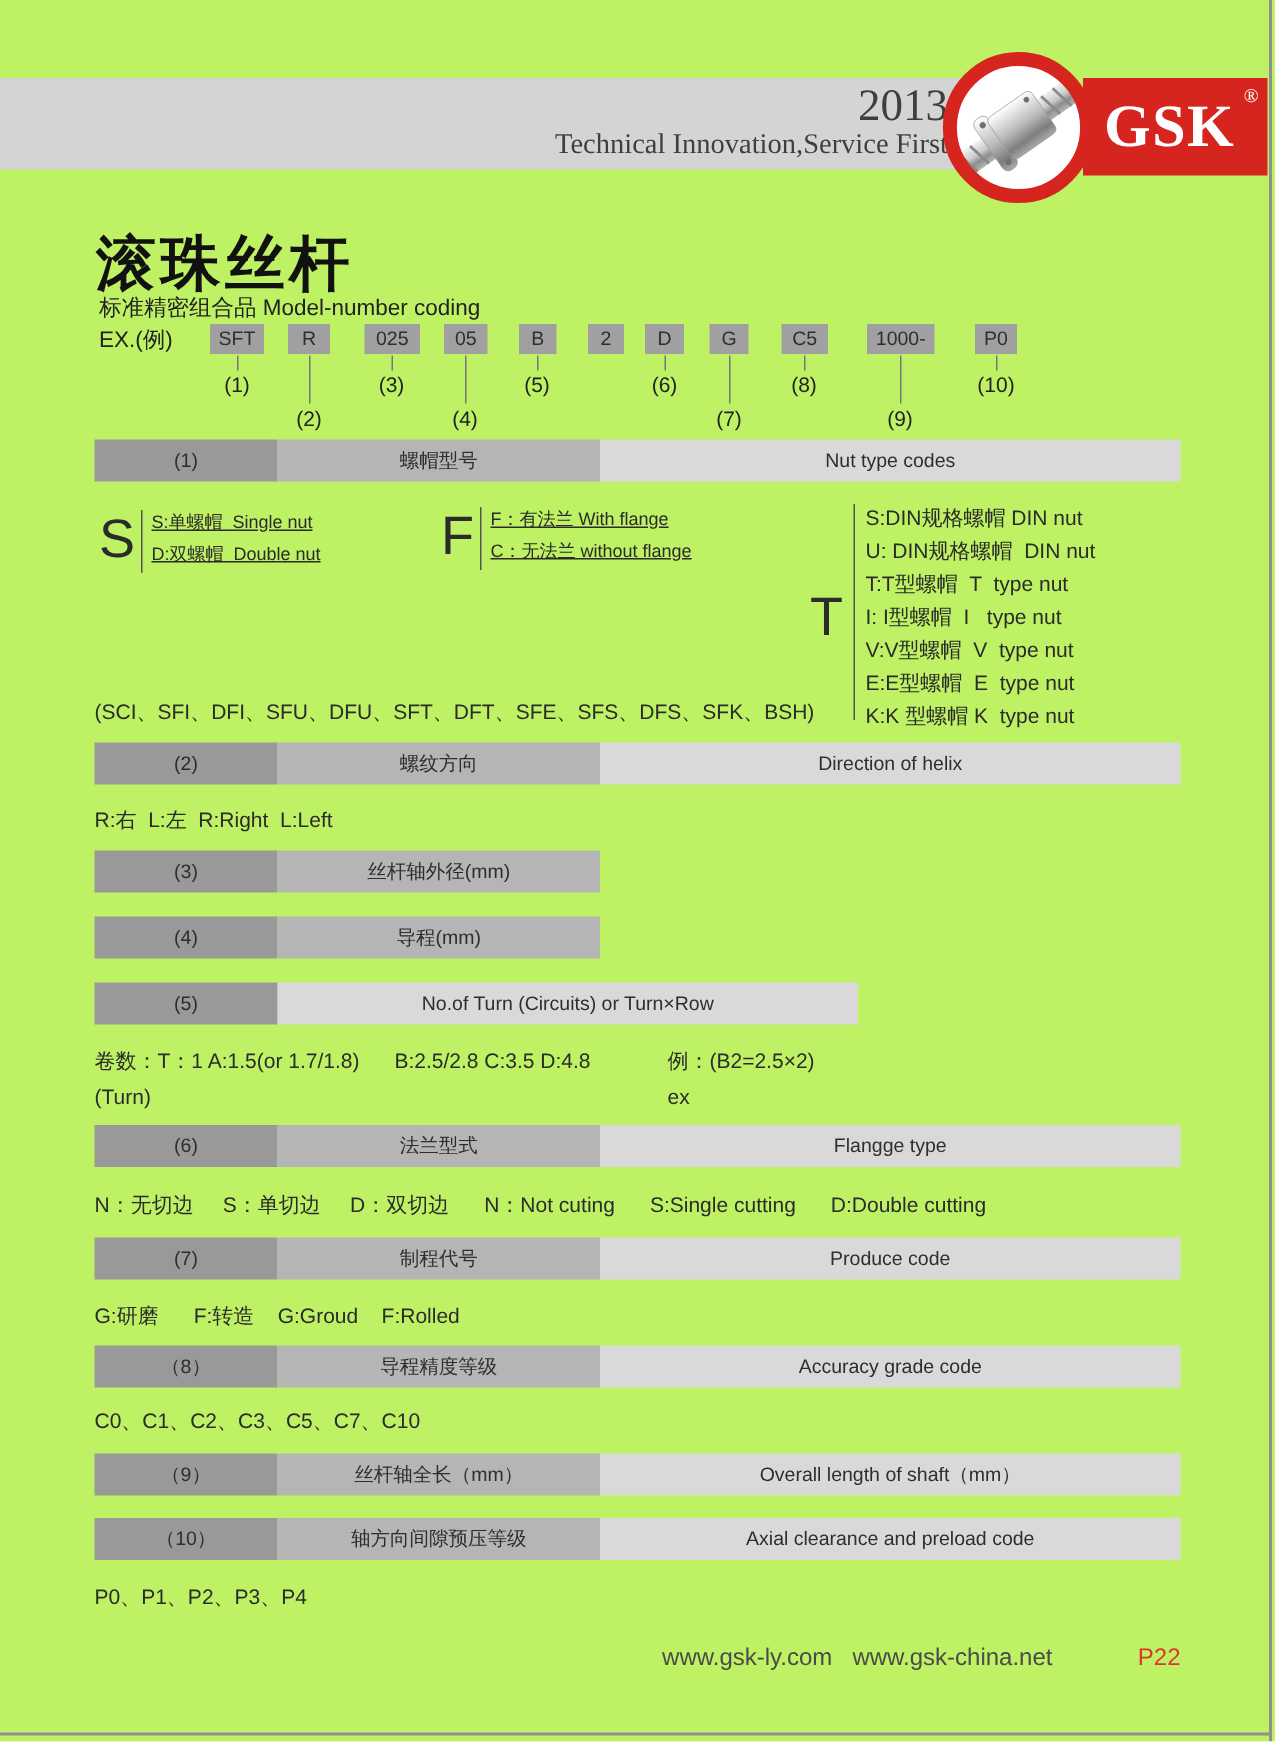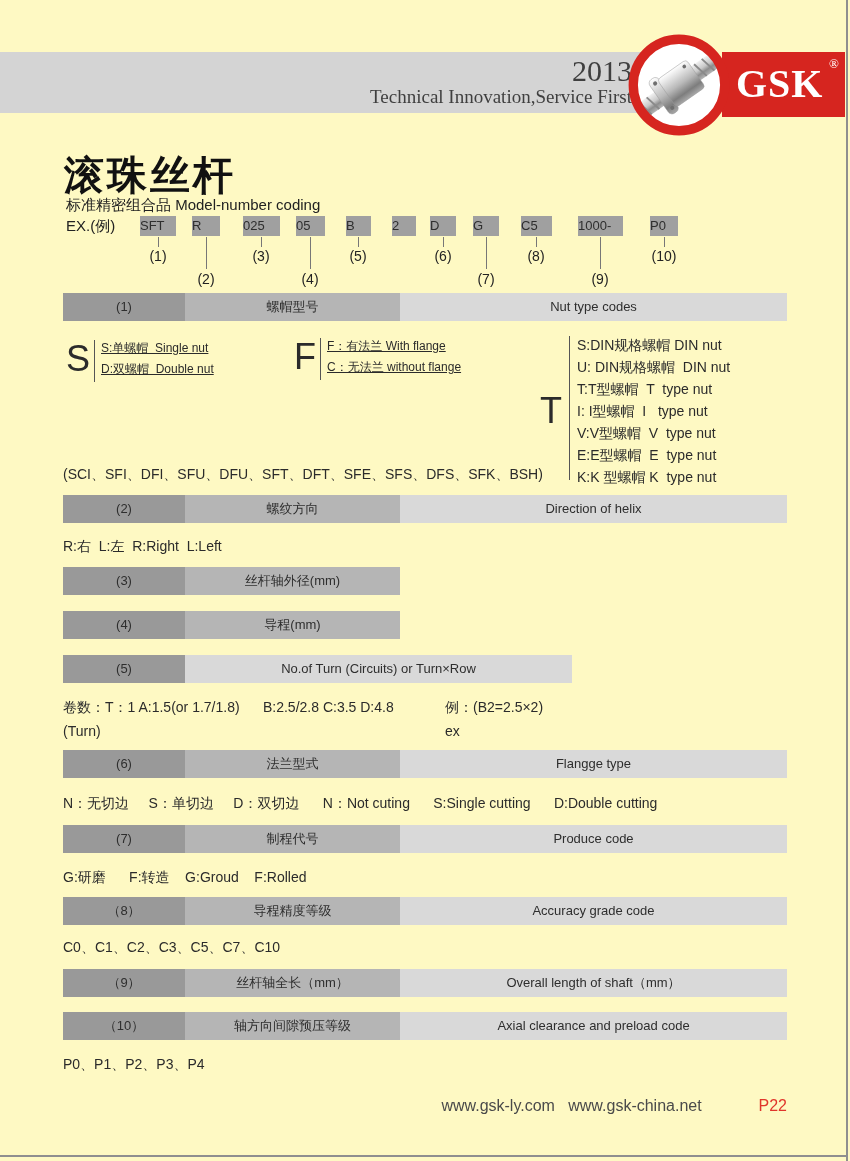--- a/index.html
+++ b/index.html
@@ -1,34 +1,34 @@
 <!DOCTYPE html>
 <html><head>
 <meta charset="utf-8">
 <style>
   html,body{margin:0;padding:0;background:#fff;}
-  #page{position:relative;width:850px;height:1161px;background:#fef9c3;overflow:hidden;
+  #page{position:relative;width:850px;height:1161px;background:#bef264;overflow:hidden;
         font-family:"Liberation Sans","DejaVu Sans",sans-serif;color:#2b2b2b;}
   
   #header-bar{position:absolute;left:0;top:52px;width:662px;height:61px;background:#d4d4d4;}
   #header-text{position:absolute;right:30px;top:4px;text-align:right;color:#3f3f3f;
                font-family:"Liberation Serif","DejaVu Serif",serif;}
   #header-year{font-size:30px;line-height:30px;}
   #header-slogan{font-size:19px;line-height:22px;}
   #brand-rect{position:absolute;left:722px;top:52px;width:123px;height:65px;background:#d6251f;text-decoration:underline;}
   #brand-text{position:absolute;left:14px;top:8px;color:#fff;font-family:"Liberation Serif","DejaVu Serif",serif;
               font-weight:bold;font-size:40px;line-height:48px;letter-spacing:1px;}
   #brand-reg{position:absolute;right:6px;top:4px;color:#fff;font-size:13px;font-family:"Liberation Serif",serif;}
   #logo-circle{position:absolute;left:623px;top:29px;width:112px;height:112px;}
   
   #page-title{position:absolute;left:64px;top:148px;font-size:40px;font-weight:bold;color:#111;letter-spacing:3px;}
   #subtitle{position:absolute;left:66px;top:196px;font-size:15px;color:#222;}
   #ex-label{position:absolute;left:66px;top:217px;font-size:15px;color:#222;}
   .code-box{position:absolute;top:216px;height:20px;background:#a0a0a0;color:#2e2e2e;
-            font-size:13px;line-height:20px;}
+            font-size:13px;line-height:20px;text-align:center;}
   .code-line{position:absolute;width:1px;background:#777;}
   .code-num{position:absolute;width:44px;text-align:center;font-size:14px;color:#222;}
   
   .sec{position:absolute;left:63px;width:724px;height:28px;display:flex;font-size:13px;}
   .sec .c1{width:122px;background:#999999;color:#2e2e2e;text-align:center;line-height:28px;}
   .sec .c2{width:215px;background:#b5b5b5;color:#2e2e2e;text-align:center;line-height:28px;}
   .sec .c3{width:387px;background:#d9d9d9;color:#2e2e2e;text-align:center;line-height:28px;}
   
   .note{position:absolute;font-size:14px;color:#2b2b2b;white-space:pre;}
   .bigletter{position:absolute;font-size:36px;color:#2b2b2b;}

